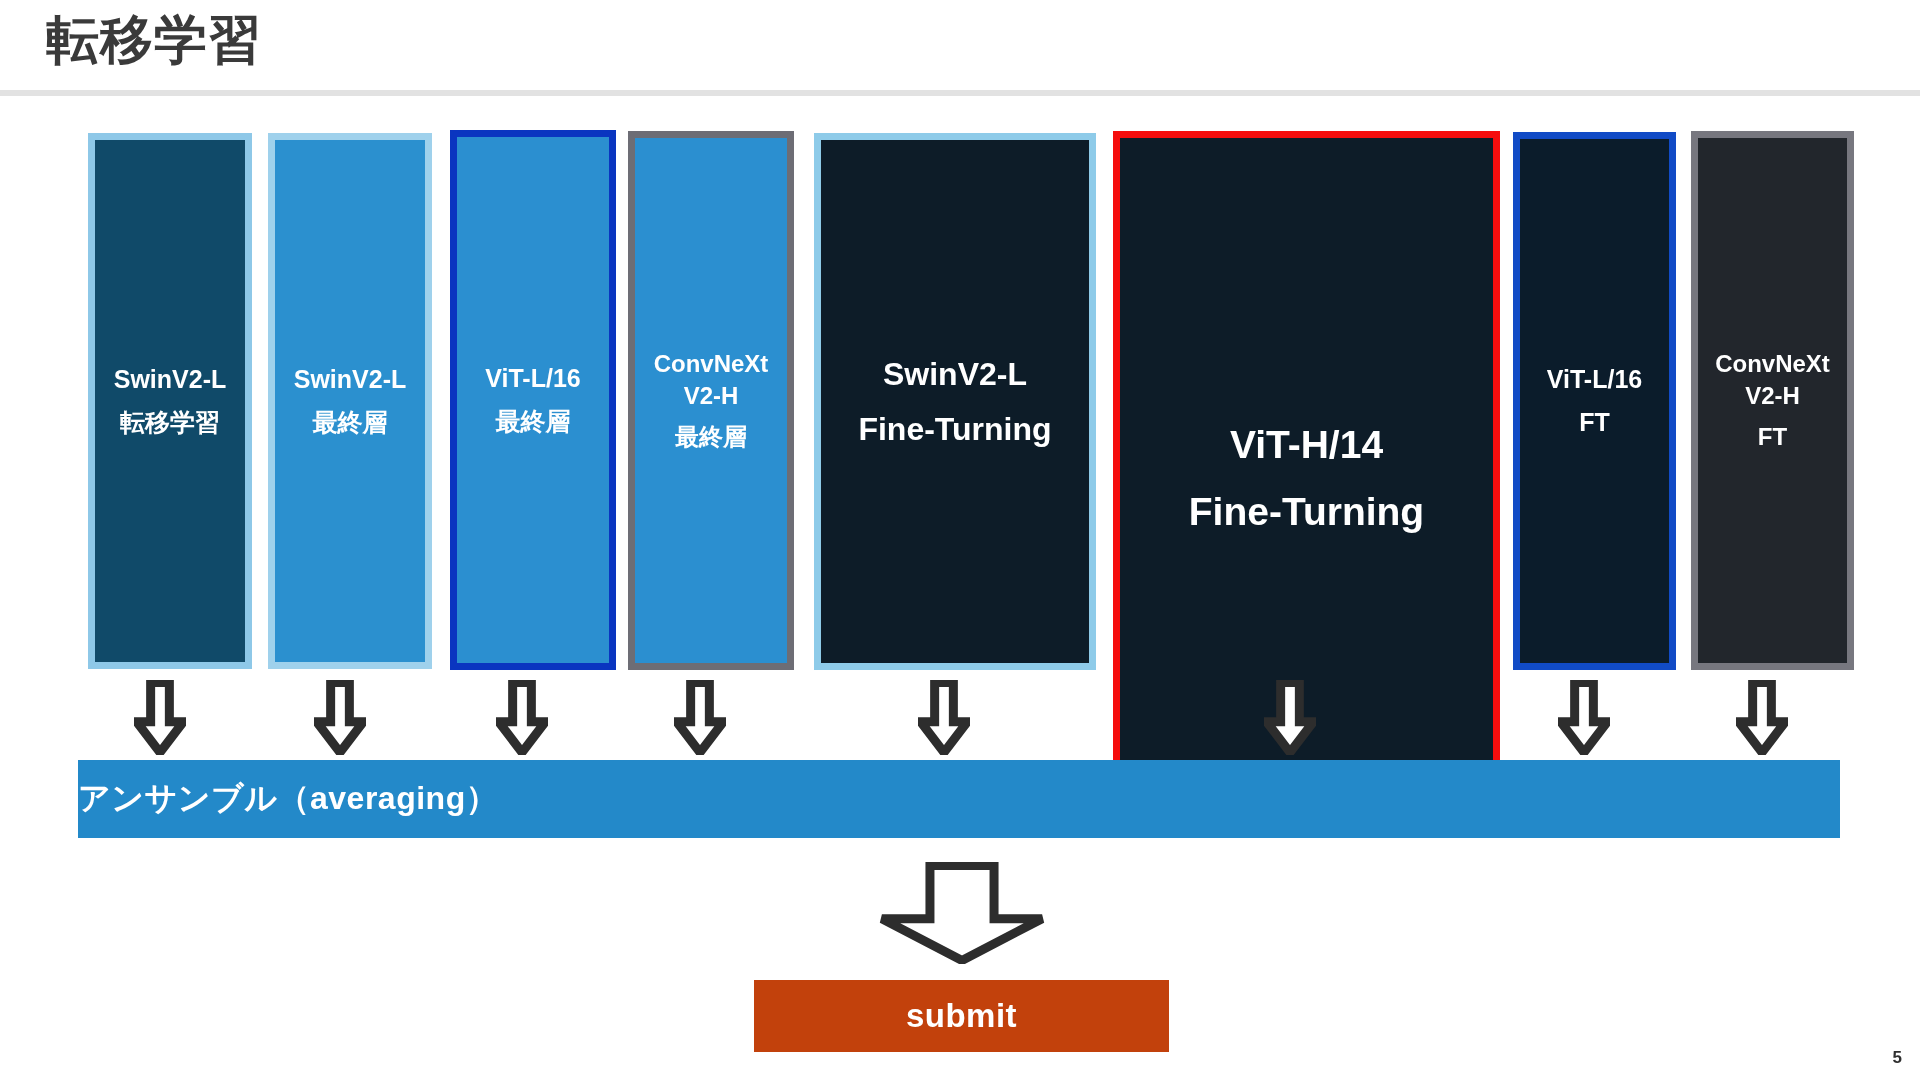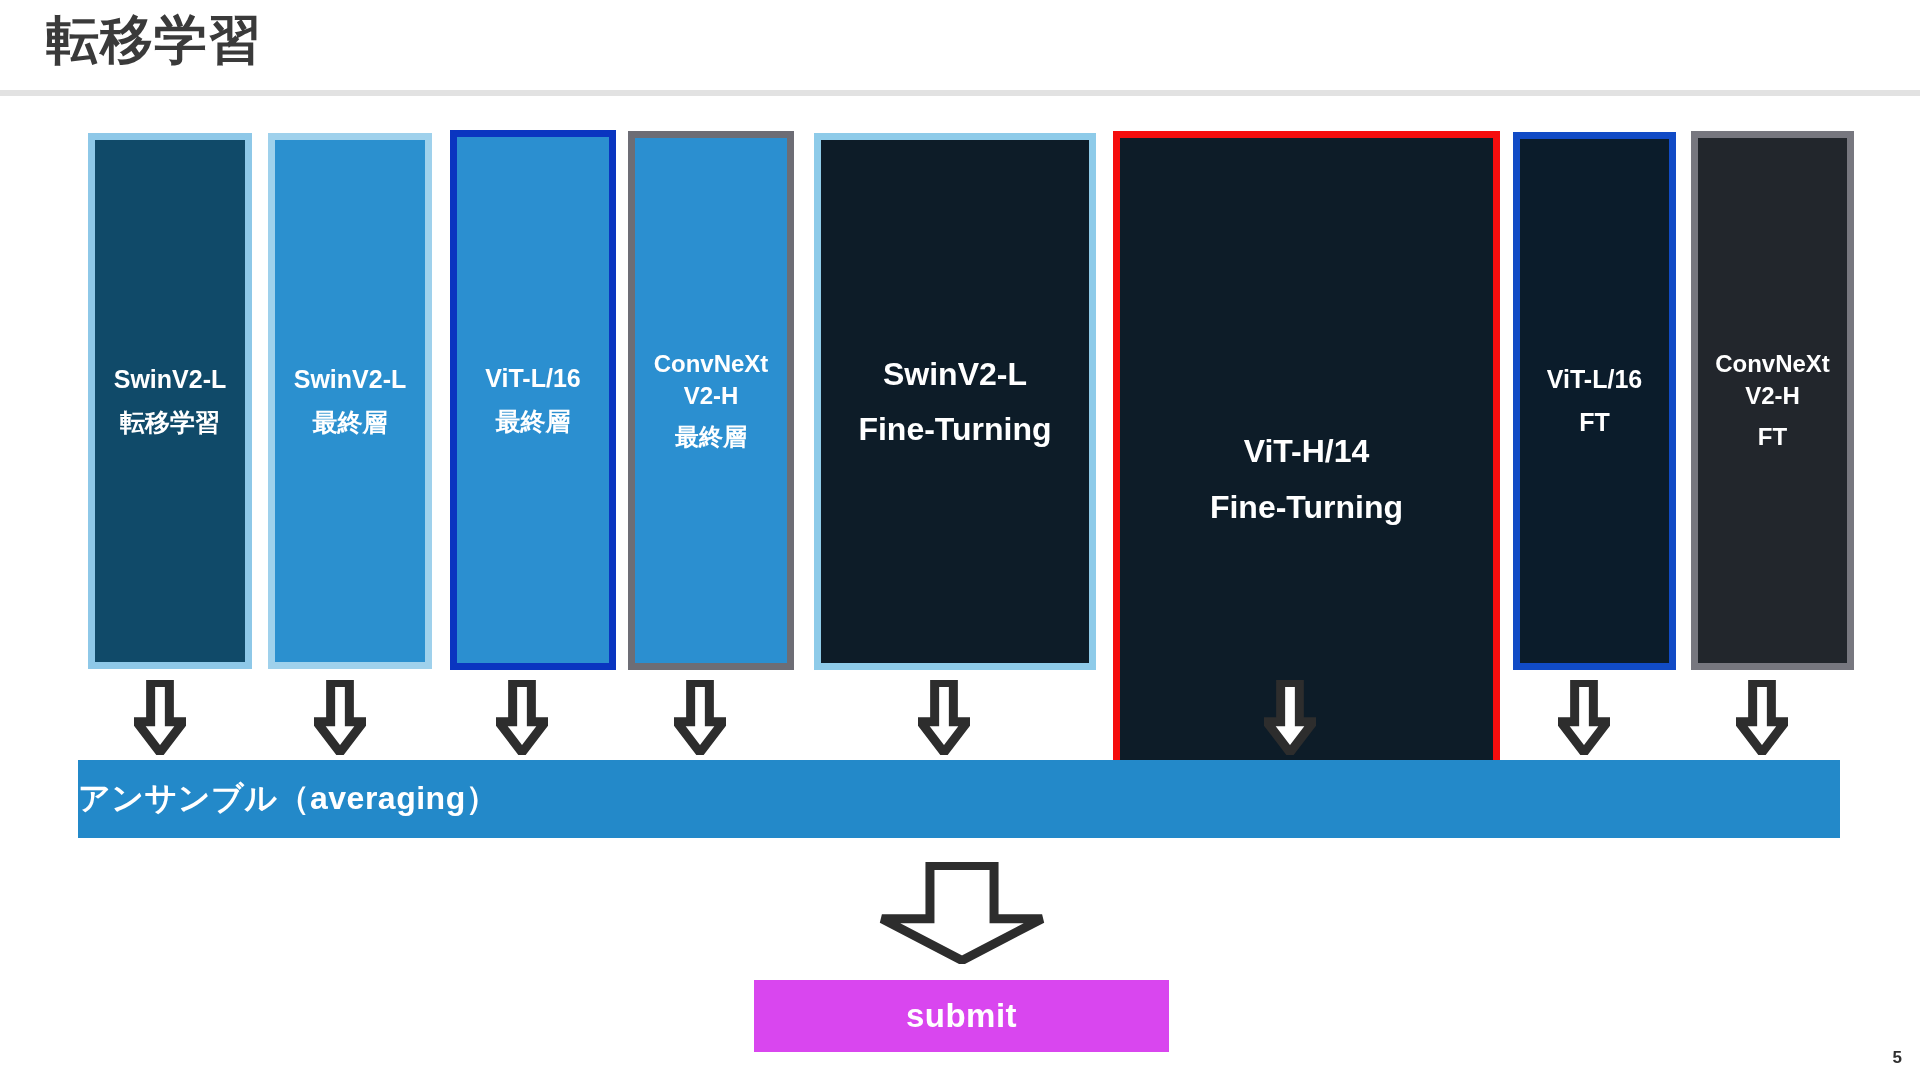--- a/index.html
+++ b/index.html
@@ -139,40 +139,40 @@
     </div>
     <div class="model-box" style="left: 618px; top: 131px; width: 166px; height: 539px; background: rgb(43, 143, 208); border: 7px solid rgb(109, 109, 117); font-size: 24px;">
       <span class="mb-line mb-name">ConvNeXt</span>
       <span class="mb-line" style="margin-top: -0.3em; margin-bottom: 0.38em;">V2-H</span>
       <span class="mb-line mb-sub">最終層</span>
     </div>
     <div class="model-box" style="left: 804px; top: 133px; width: 282px; height: 537px; background: rgb(13, 28, 40); border: 7px solid rgb(142, 203, 233); font-size: 32px;">
       <span class="mb-line mb-name">SwinV2-L</span>
       <span class="mb-line mb-sub">Fine-Turning</span>
     </div>
-    <div class="model-box" style="left: 1103px; top: 131px; width: 387px; height: 696px; background: rgb(13, 28, 40); border: 7px solid rgb(245, 13, 13); font-size: 32px;">
+    <div class="model-box" style="left: 1103px; top: 131px; width: 387px; height: 696px; background: rgb(13, 28, 40); border: 7px solid rgb(245, 13, 13); font-size: 39px;">
       <span class="mb-line mb-name">ViT-H/14</span>
       <span class="mb-line mb-sub">Fine-Turning</span>
     </div>
     <div class="model-box" style="left: 1503px; top: 132px; width: 163px; height: 538px; background: rgb(11, 28, 43); border: 7px solid rgb(17, 75, 198); font-size: 25px;">
       <span class="mb-line mb-name">ViT-L/16</span>
       <span class="mb-line mb-sub">FT</span>
     </div>
     <div class="model-box" style="left: 1681px; top: 131px; width: 163px; height: 539px; background: rgb(34, 38, 44); border: 7px solid rgb(119, 119, 127); font-size: 24px;">
       <span class="mb-line mb-name">ConvNeXt</span>
       <span class="mb-line" style="margin-top: -0.3em; margin-bottom: 0.38em;">V2-H</span>
       <span class="mb-line mb-sub">FT</span>
     </div>
   </div>
 
 <div id="ensemble-bar" style="background: rgb(35, 137, 201);">
   <span id="ensemble-label" style="color: rgb(255, 255, 255);">アンサンブル（averaging）</span>
 </div>
 
-<div id="submit-box" style="background: #d946ef; text-align: center;">
+<div id="submit-box" style="background: #c2410c; text-align: center;">
   <span id="submit-label" style="color: rgb(255, 255, 255);">submit</span>
 </div>
 
 <div id="page-number">5</div>
 
 <div class="down-arrow" style="left: 134px; top: 680px; width: 52px; height: 75px;">
     <svg width="52" height="75" viewBox="0 0 100 144" preserveAspectRatio="none">
       <polygon points="32,5 68,5 68,80 95,80 50,139 5,80 32,80" fill="#ffffff" stroke="#2d2d2d" stroke-width="9" stroke-linejoin="miter" vector-effect="non-scaling-stroke"></polygon>
     </svg>
   </div>

